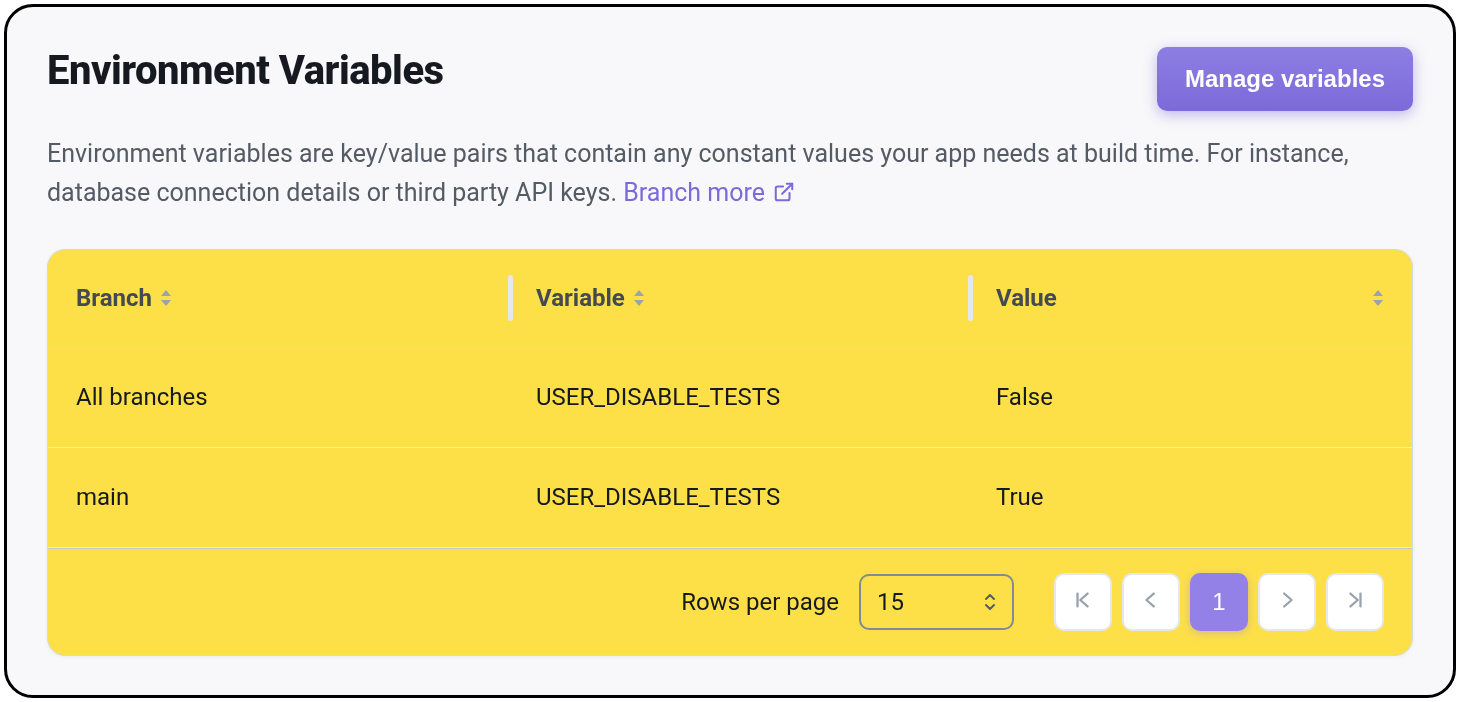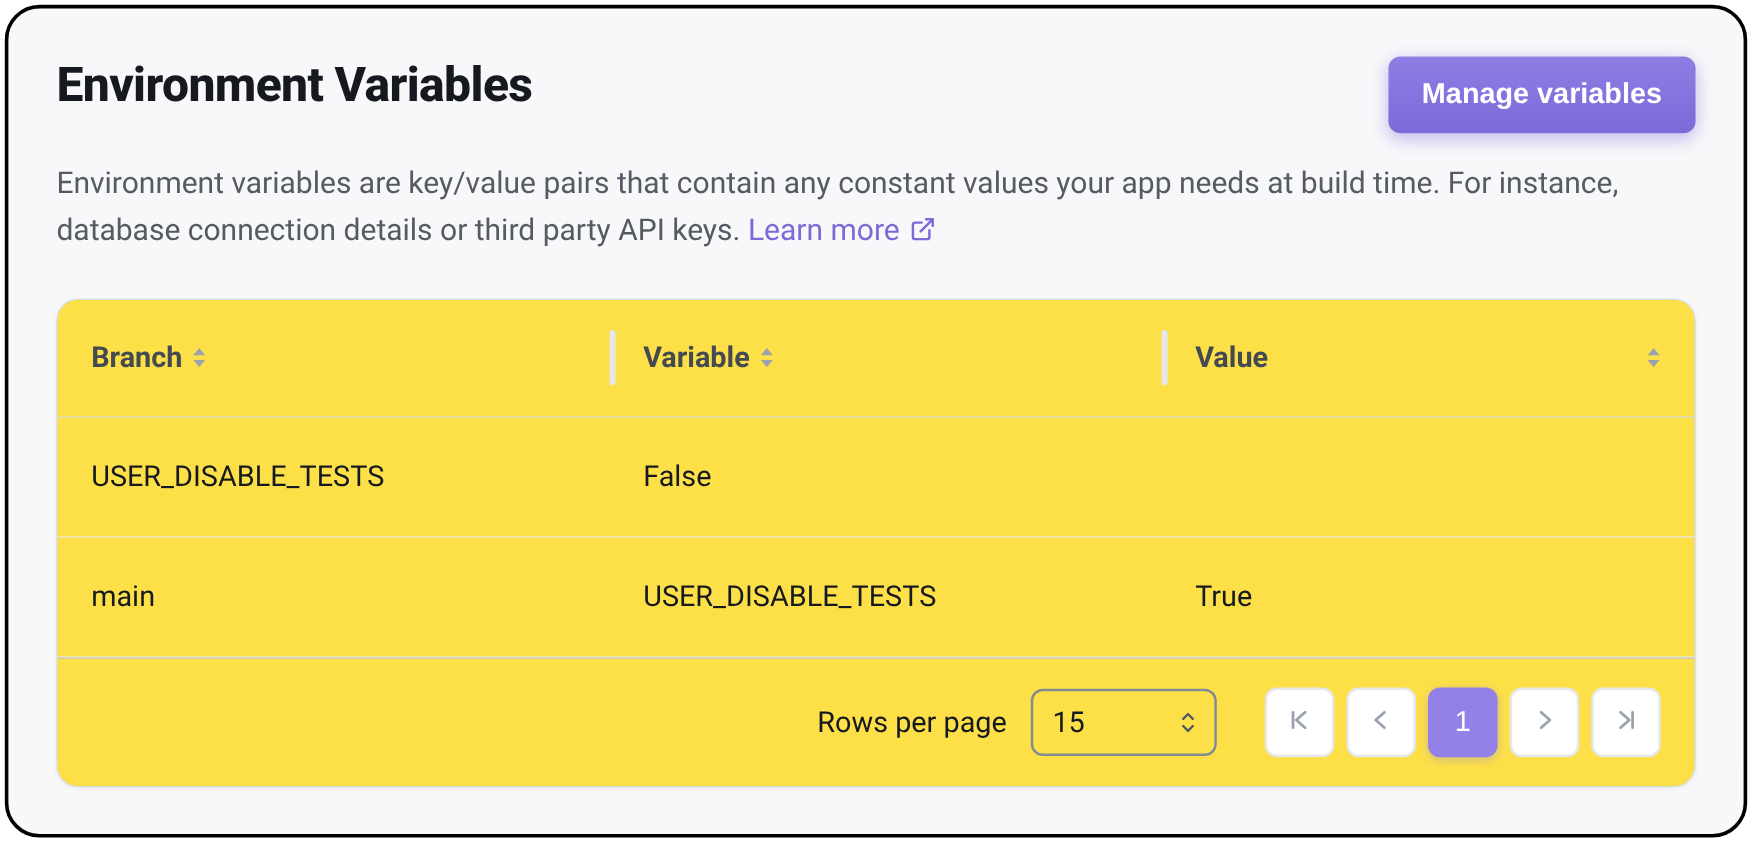--- a/index.html
+++ b/index.html
@@ -187,21 +187,21 @@
 <div class="outer-frame">
 
   <div class="header-row">
     <h1 class="page-title">Environment Variables</h1>
     <button class="manage-btn">Manage variables</button>
   </div>
 
   <p class="description">
     <span>Environment variables are key/value pairs that contain any constant values your app needs at build time. For instance, database connection details or third party API keys. </span>
     <a class="learn-more">
-      <span>Learn more</span>
+      <span>Branch more</span>
       <span class="external-icon">
         <svg width="22" height="22" viewBox="0 0 24 24" fill="none" stroke="#7c6ad9" stroke-width="2.2" stroke-linecap="round" stroke-linejoin="round">
           <path d="M18 13v6a2 2 0 0 1-2 2H5a2 2 0 0 1-2-2V8a2 2 0 0 1 2-2h6"></path>
           <polyline points="15 3 21 3 21 9"></polyline>
           <line x1="10" y1="14" x2="21" y2="3"></line>
         </svg>
       </span>
     </a>
   </p>
 
@@ -233,20 +233,21 @@
         <span class="sort-icon">
           <svg width="12" height="16" viewBox="0 0 12 16" fill="#9aa2ad">
               <polygon points="6,0 11,6 1,6"></polygon>
               <polygon points="6,16 11,10 1,10"></polygon>
             </svg>
         </span>
       </div>
     </div>
 
     <div class="table-row">
+      <div class="td td-branch">All branches</div>
       <div class="td td-variable">USER_DISABLE_TESTS</div>
       <div class="td td-value">False</div>
     </div>
 
     <div class="table-row">
       <div class="td td-branch">main</div>
       <div class="td td-variable">USER_DISABLE_TESTS</div>
       <div class="td td-value">True</div>
     </div>
 

